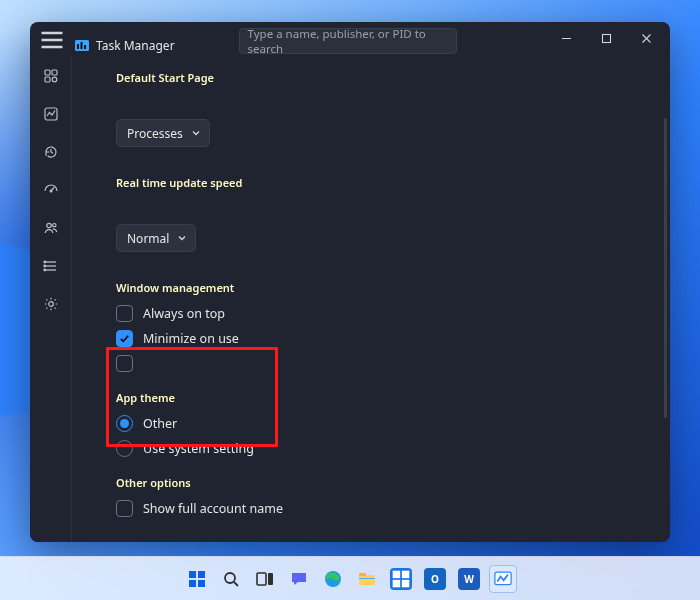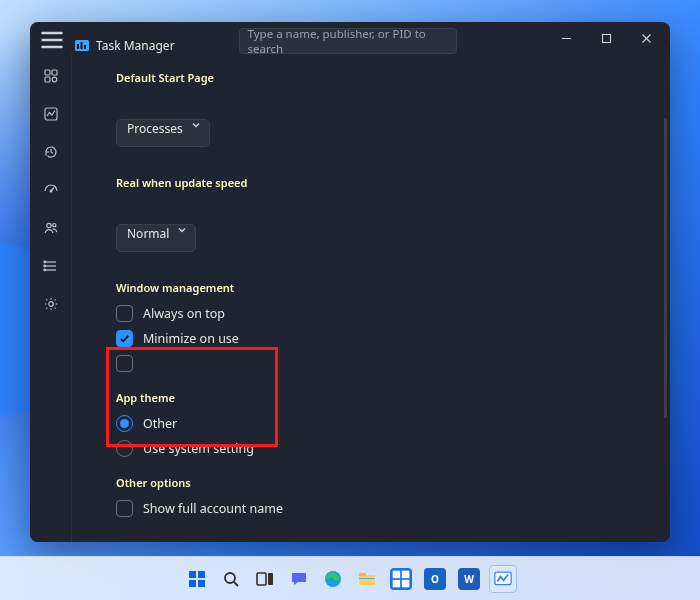--- a/index.html
+++ b/index.html
@@ -48,21 +48,21 @@
     border-right:1px solid #2a2f3b;
     display:flex; flex-direction:column; align-items:center;
     padding-top:6px; gap:6px;
   }
   .side-icon { width:34px;height:32px;display:flex;align-items:center;justify-content:center;color:#b9bec8;border-radius:5px;cursor:pointer;}
   .side-icon svg { width:16px;height:16px; }
   .content { flex:1; overflow:auto; position:relative; padding:8px 26px 18px 44px;}
   .content h1 { font-size:22px; font-weight:600; margin:10px 0 16px; color:#fff;}
   .section-label { font-size:11px; font-weight:600; color:#fef9c3; margin:8px 0 6px;}
   .dropdown {
-    display:inline-flex; gap:8px;
+    display:inline-flex; align-items:center; gap:8px;
     background:#2c313d; border:1px solid #3a3f4c; border-radius:5px;
     height:28px; padding:0 8px 0 10px; font-size:12px; color:#e6e6e6; cursor:pointer;
     margin-bottom:14px;
     margin-top:28px;
   }
   .chev { width:10px;height:10px; color:#cfd3da;}
   .group { margin-bottom:14px; }
   .check-row, .radio-row {
     display:flex; align-items:flex-start; gap:10px; font-size:12.5px; color:#e6e6e6;
     padding:4px 0; cursor:pointer;
@@ -206,21 +206,21 @@
         <div class="section-label">Default Start Page</div>
         <div class="dropdown">
           <span>Processes</span>
           <svg class="chev" viewBox="0 0 10 10" fill="none" stroke="currentColor" stroke-width="1.4">
               <polyline points="2,3.5 5,6.5 8,3.5"></polyline>
             </svg>
         </div>
       </div>
 
       <div class="group">
-        <div class="section-label">Real when update speed</div>
+        <div class="section-label">Real time update speed</div>
         <div class="dropdown">
           <span>Normal</span>
           <svg class="chev" viewBox="0 0 10 10" fill="none" stroke="currentColor" stroke-width="1.4">
               <polyline points="2,3.5 5,6.5 8,3.5"></polyline>
             </svg>
         </div>
       </div>
 
       <div class="group">
         <div class="section-label">Window management</div>

